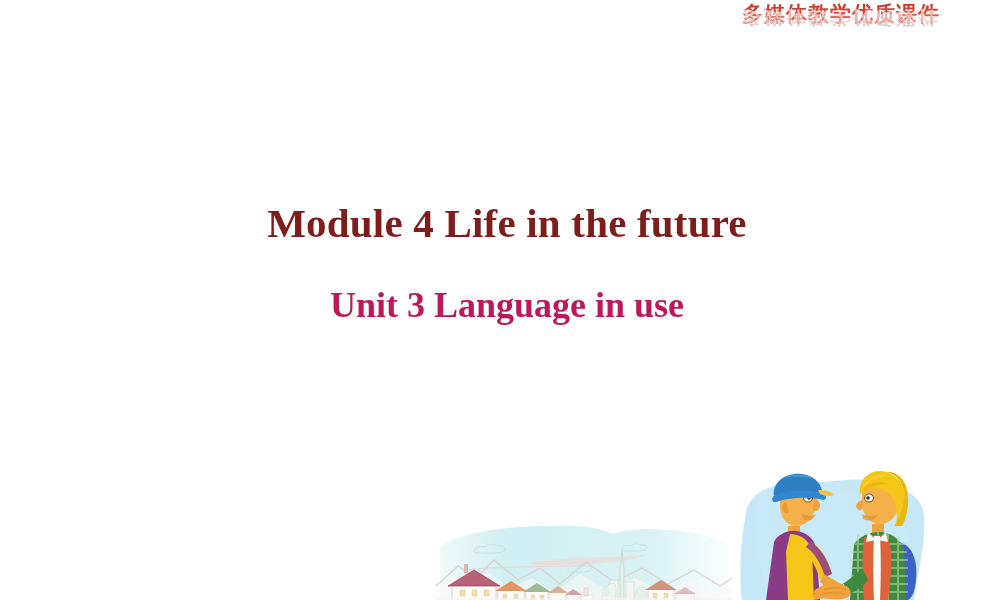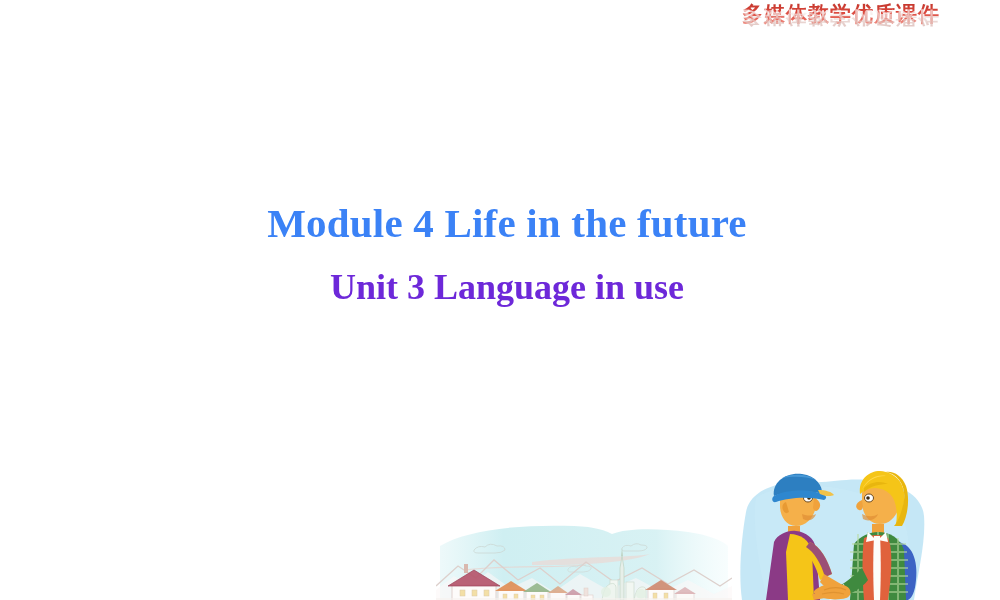--- a/index.html
+++ b/index.html
@@ -65,31 +65,31 @@
     left: 0;
     top: 198px;
     width: 1000px;
     text-align: center;
   }
   .main-title {
     font-family: "Liberation Serif", "DejaVu Serif", serif;
     font-weight: bold;
     font-size: 41px;
     line-height: 50px;
-    color: #3b82f6;
+    color: #7f1d1d;
     letter-spacing: .2px;
     margin-left: 14px;
   }
   .sub-title {
     font-family: "Liberation Serif", "DejaVu Serif", serif;
     font-weight: bold;
     font-size: 36px;
     line-height: 46px;
-    color: #6d28d9;
-    margin-top: 16px;
+    color: #be185d;
+    margin-top: 34px;
     margin-left: 14px;
   }
 
   
   .village {
     position: absolute;
     left: 436px;
     top: 518px;
     width: 296px;
     height: 82px;

